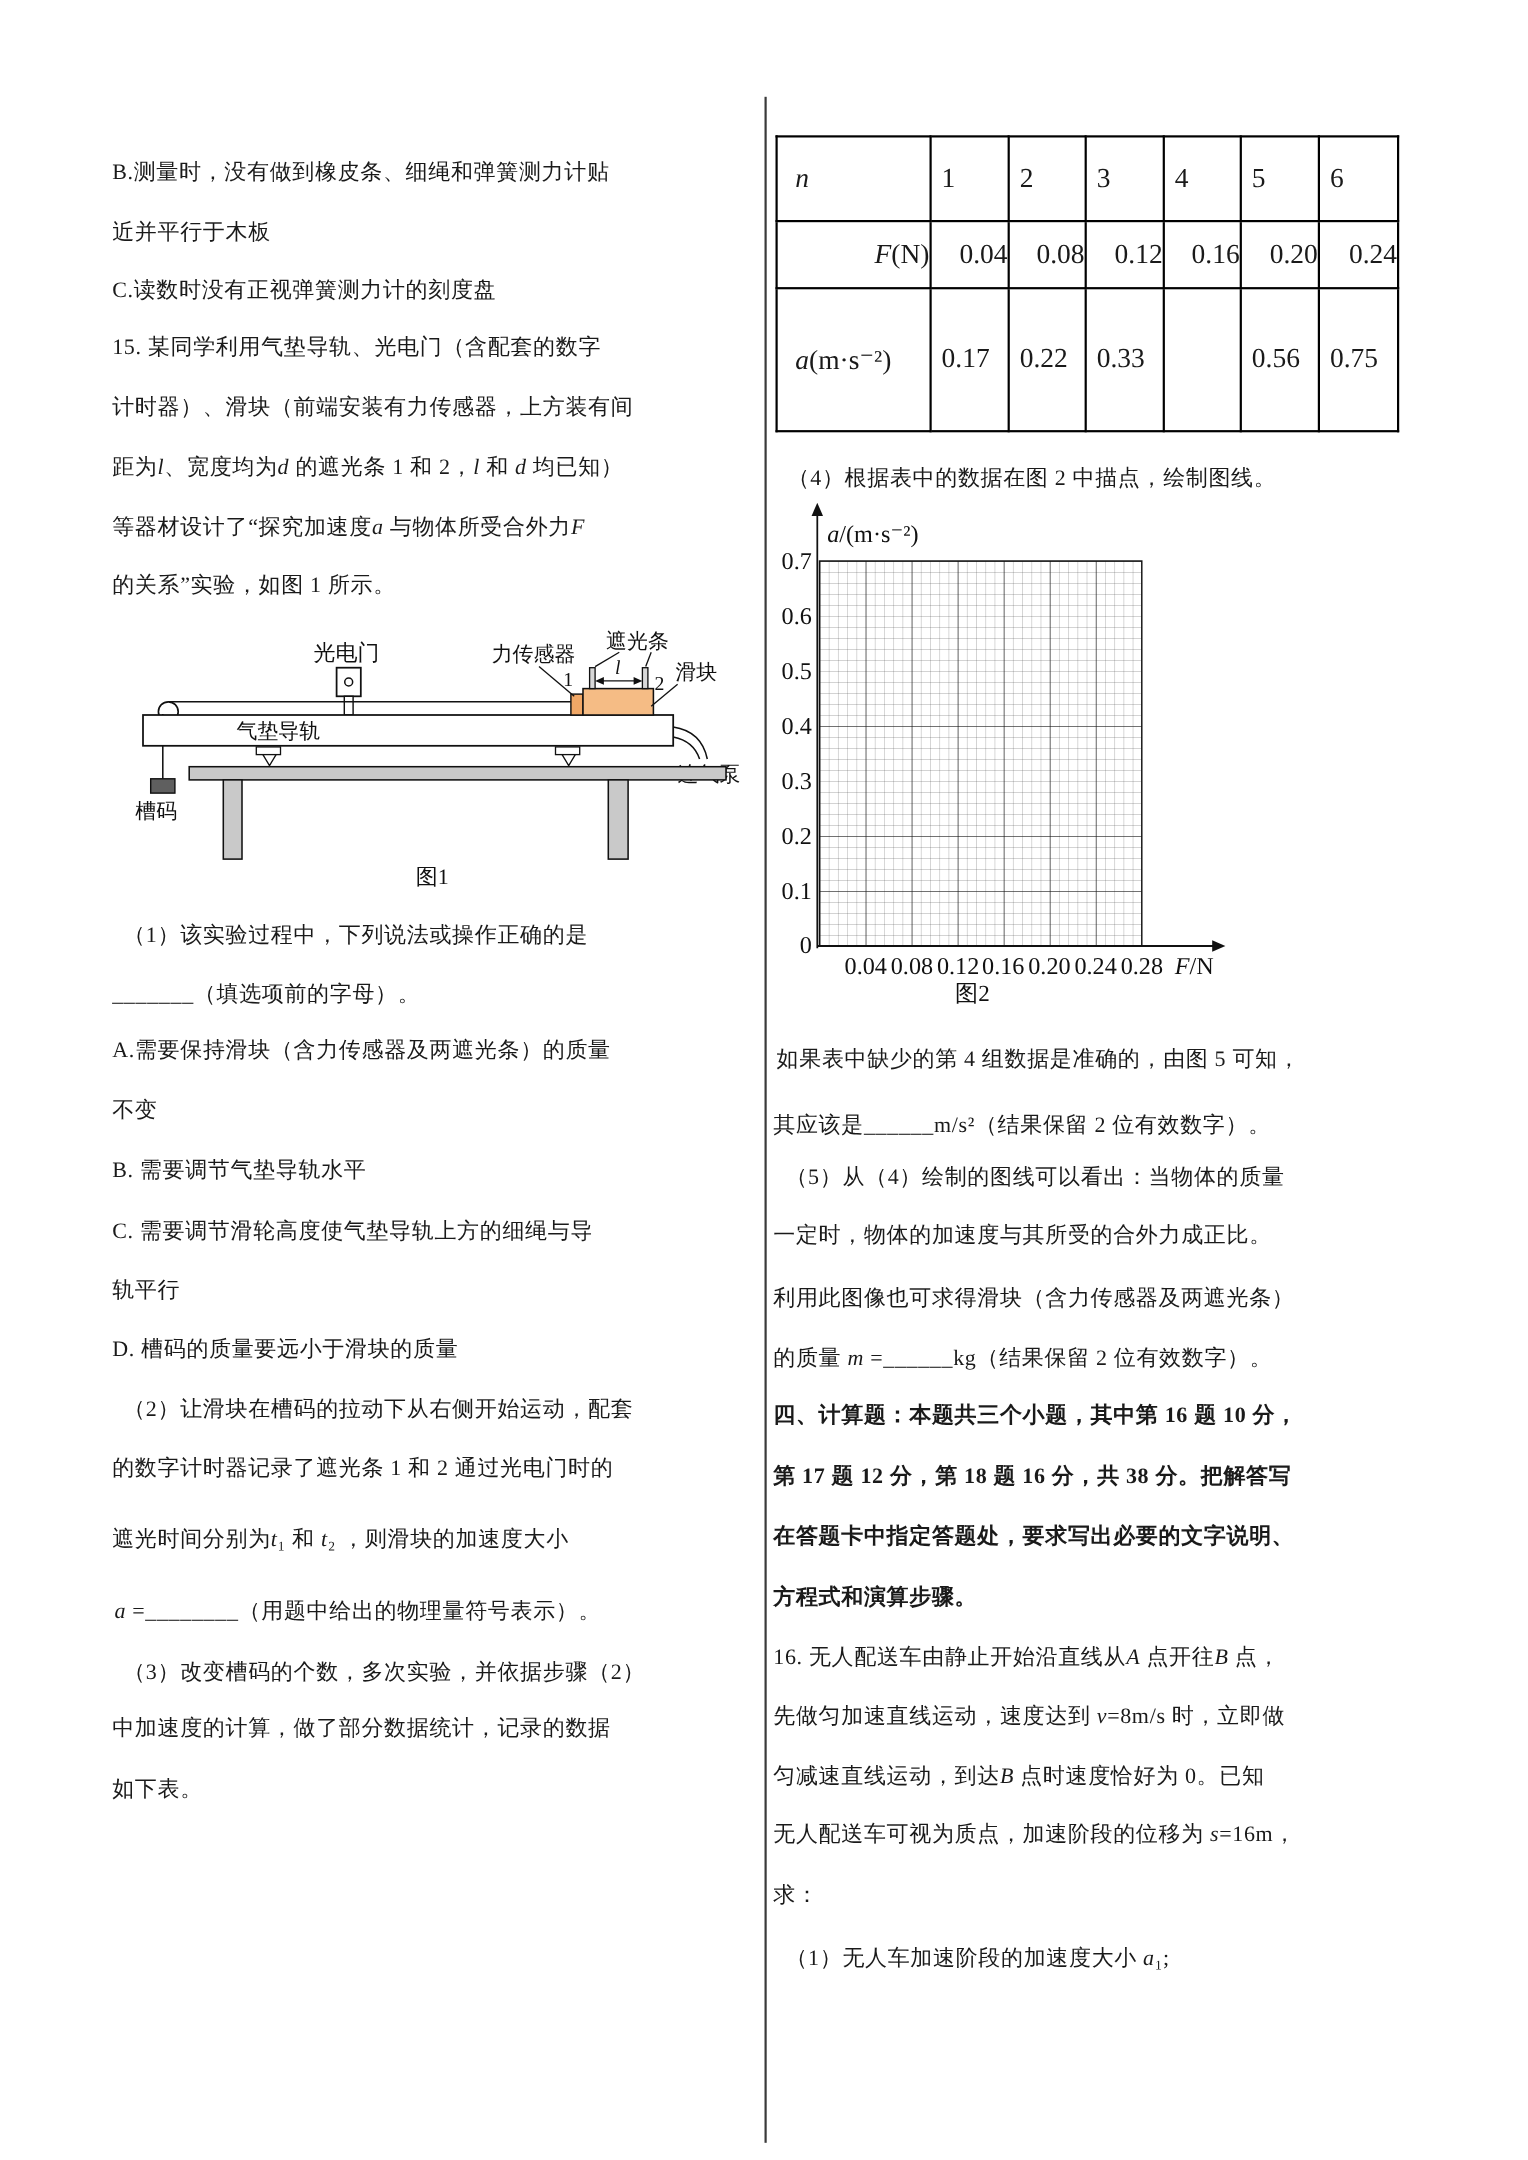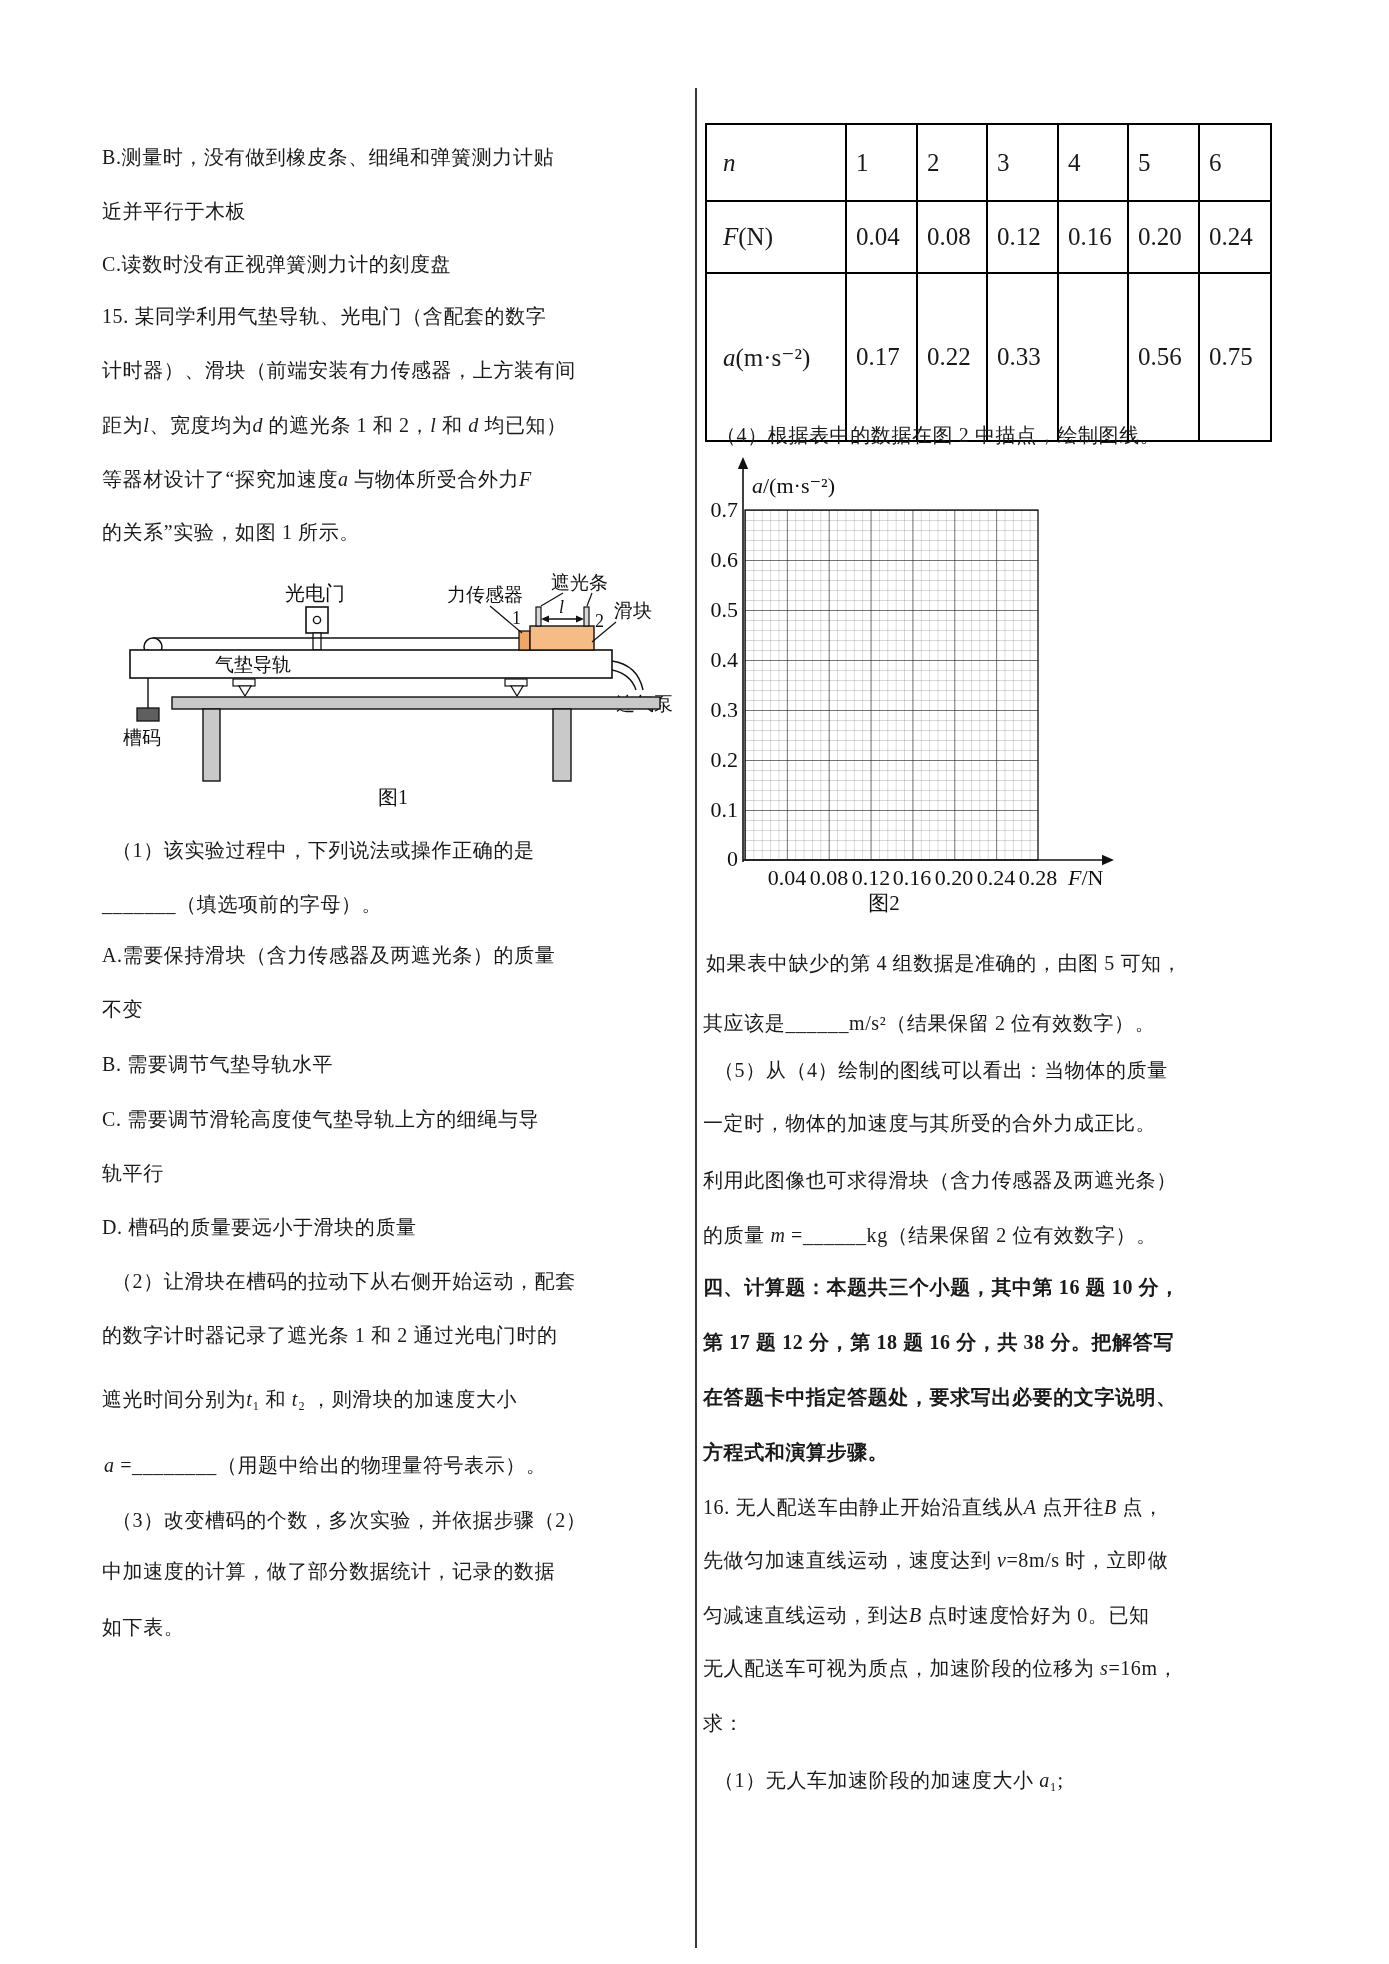--- a/index.html
+++ b/index.html
@@ -16,22 +16,22 @@
   .divider{position:absolute;left:695px;top:88px;width:2px;height:1860px;background:#3a3a3a;}
   table.dt{
     position:absolute;left:705px;top:123px;border-collapse:collapse;table-layout:fixed;
   }
   table.dt td{
     border:2px solid #000;font-size:25px;vertical-align:middle;
     padding:0 0 0 9px;box-sizing:border-box;white-space:nowrap;
   }
   table.dt td.hd{padding-left:16px;}
   tr.r1 td{height:77px;}
-  tr.r2 td{height:72px;}
-  tr.r3 td{height:168px;}
+  tr.r2 td{height:61px;text-align:right;}
+  tr.r3 td{height:130px;}
   svg text{font-family:"Liberation Serif","DejaVu Serif",serif;fill:#111;}
   .fig{position:absolute;}
   .it{font-style:italic;}
 </style>
 </head>
 <body>
 
 <div class="divider"></div>
 
 <div>

